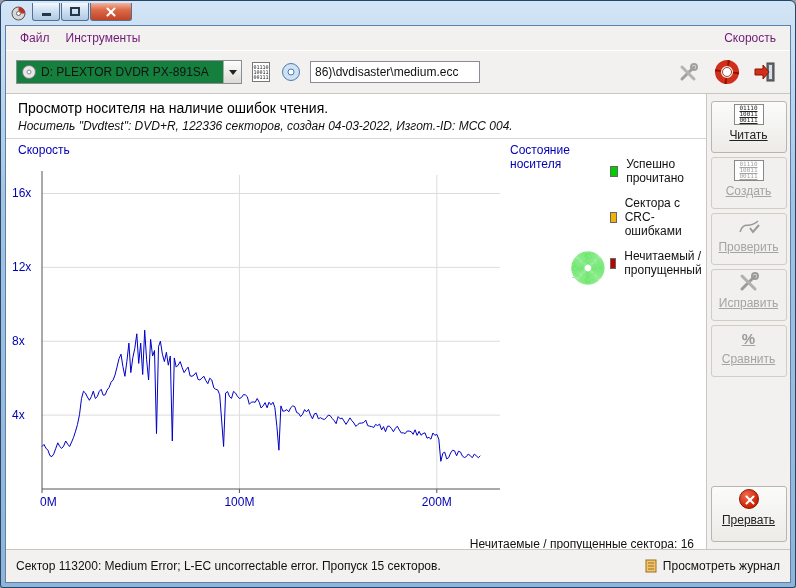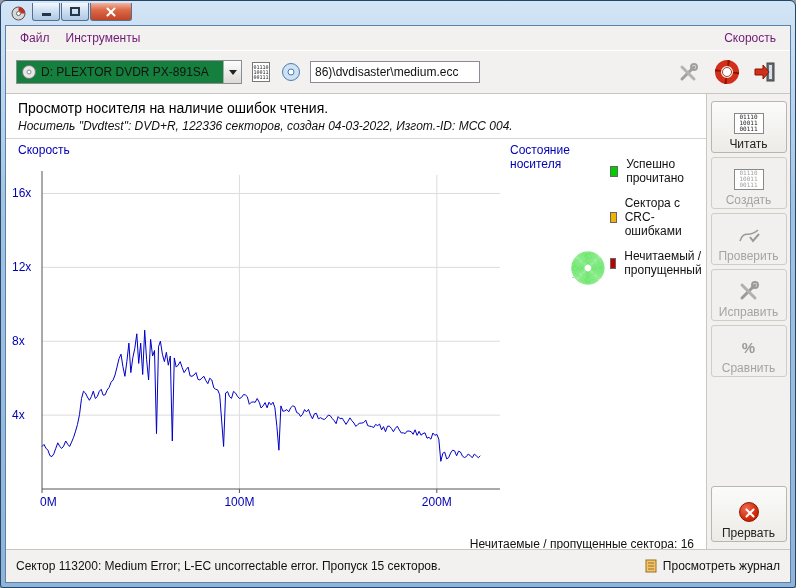--- a/index.html
+++ b/index.html
@@ -63,24 +63,24 @@
   #disc-svg{margin:34px auto 0;}
   .legend{margin-top:16px;padding-left:4px;display:flex;flex-direction:column;gap:11px;}
   .legend-item{display:flex;align-items:center;gap:8px;font-size:12px;color:#111;}
   .legend-swatch{width:11px;height:11px;border:1px solid #666;display:inline-block;}
   .counter-row{height:16px;text-align:right;padding-right:12px;font-size:12px;color:#111;margin-top:2px;}
   .speed-row{height:20px;padding-left:44px;font-size:12px;color:#111;margin-top:2px;}
 
   
   .sidebar{width:84px;background:#f2f1ef;border-left:1px solid #c9c6bf;display:flex;flex-direction:column;
     align-items:center;padding:5px 3px;}
-  .side-btn{display:flex;flex-direction:column;align-items:center;justify-content:flex-end;gap:3px;
+  .side-btn{display:flex;flex-direction:column;align-items:center;justify-content:flex-start;gap:3px;
     width:76px;height:52px;margin:2px 0;background:linear-gradient(#fbfbfa,#ecebe7);
     border:1px solid #b9b6ae;border-radius:3px;font-size:12px;color:#222;cursor:pointer;
-    font-family:"Liberation Sans","DejaVu Sans",sans-serif;}
+    font-family:"Liberation Sans","DejaVu Sans",sans-serif;text-decoration:underline;}
   .side-btn.disabled{color:#a4a4a4;background:#f1f0ee;border-color:#d0cdc6;cursor:default;}
   .side-btn .ico{height:22px;display:flex;align-items:center;justify-content:center;}
   .bin-ico{width:30px;height:21px;background:#fff;border:1px solid #888;display:flex;flex-direction:column;
     align-items:center;justify-content:center;}
   .bin-ico i{font-family:"DejaVu Sans Mono",monospace;font-style:normal;font-size:6px;line-height:6px;color:#222;letter-spacing:0;}
   .side-btn.disabled .bin-ico i{color:#a0a0a0;}
   .pct-glyph{font-size:15px;font-weight:bold;color:#9a9a9a;}
   .stop-wrap{margin-top:auto;width:100%;display:flex;justify-content:center;}
   .stop-ico{width:20px;height:20px;border-radius:50%;background:radial-gradient(circle at 35% 30%,#f06a50,#cc2200 70%);
     position:relative;border:1px solid #8d1500;}

